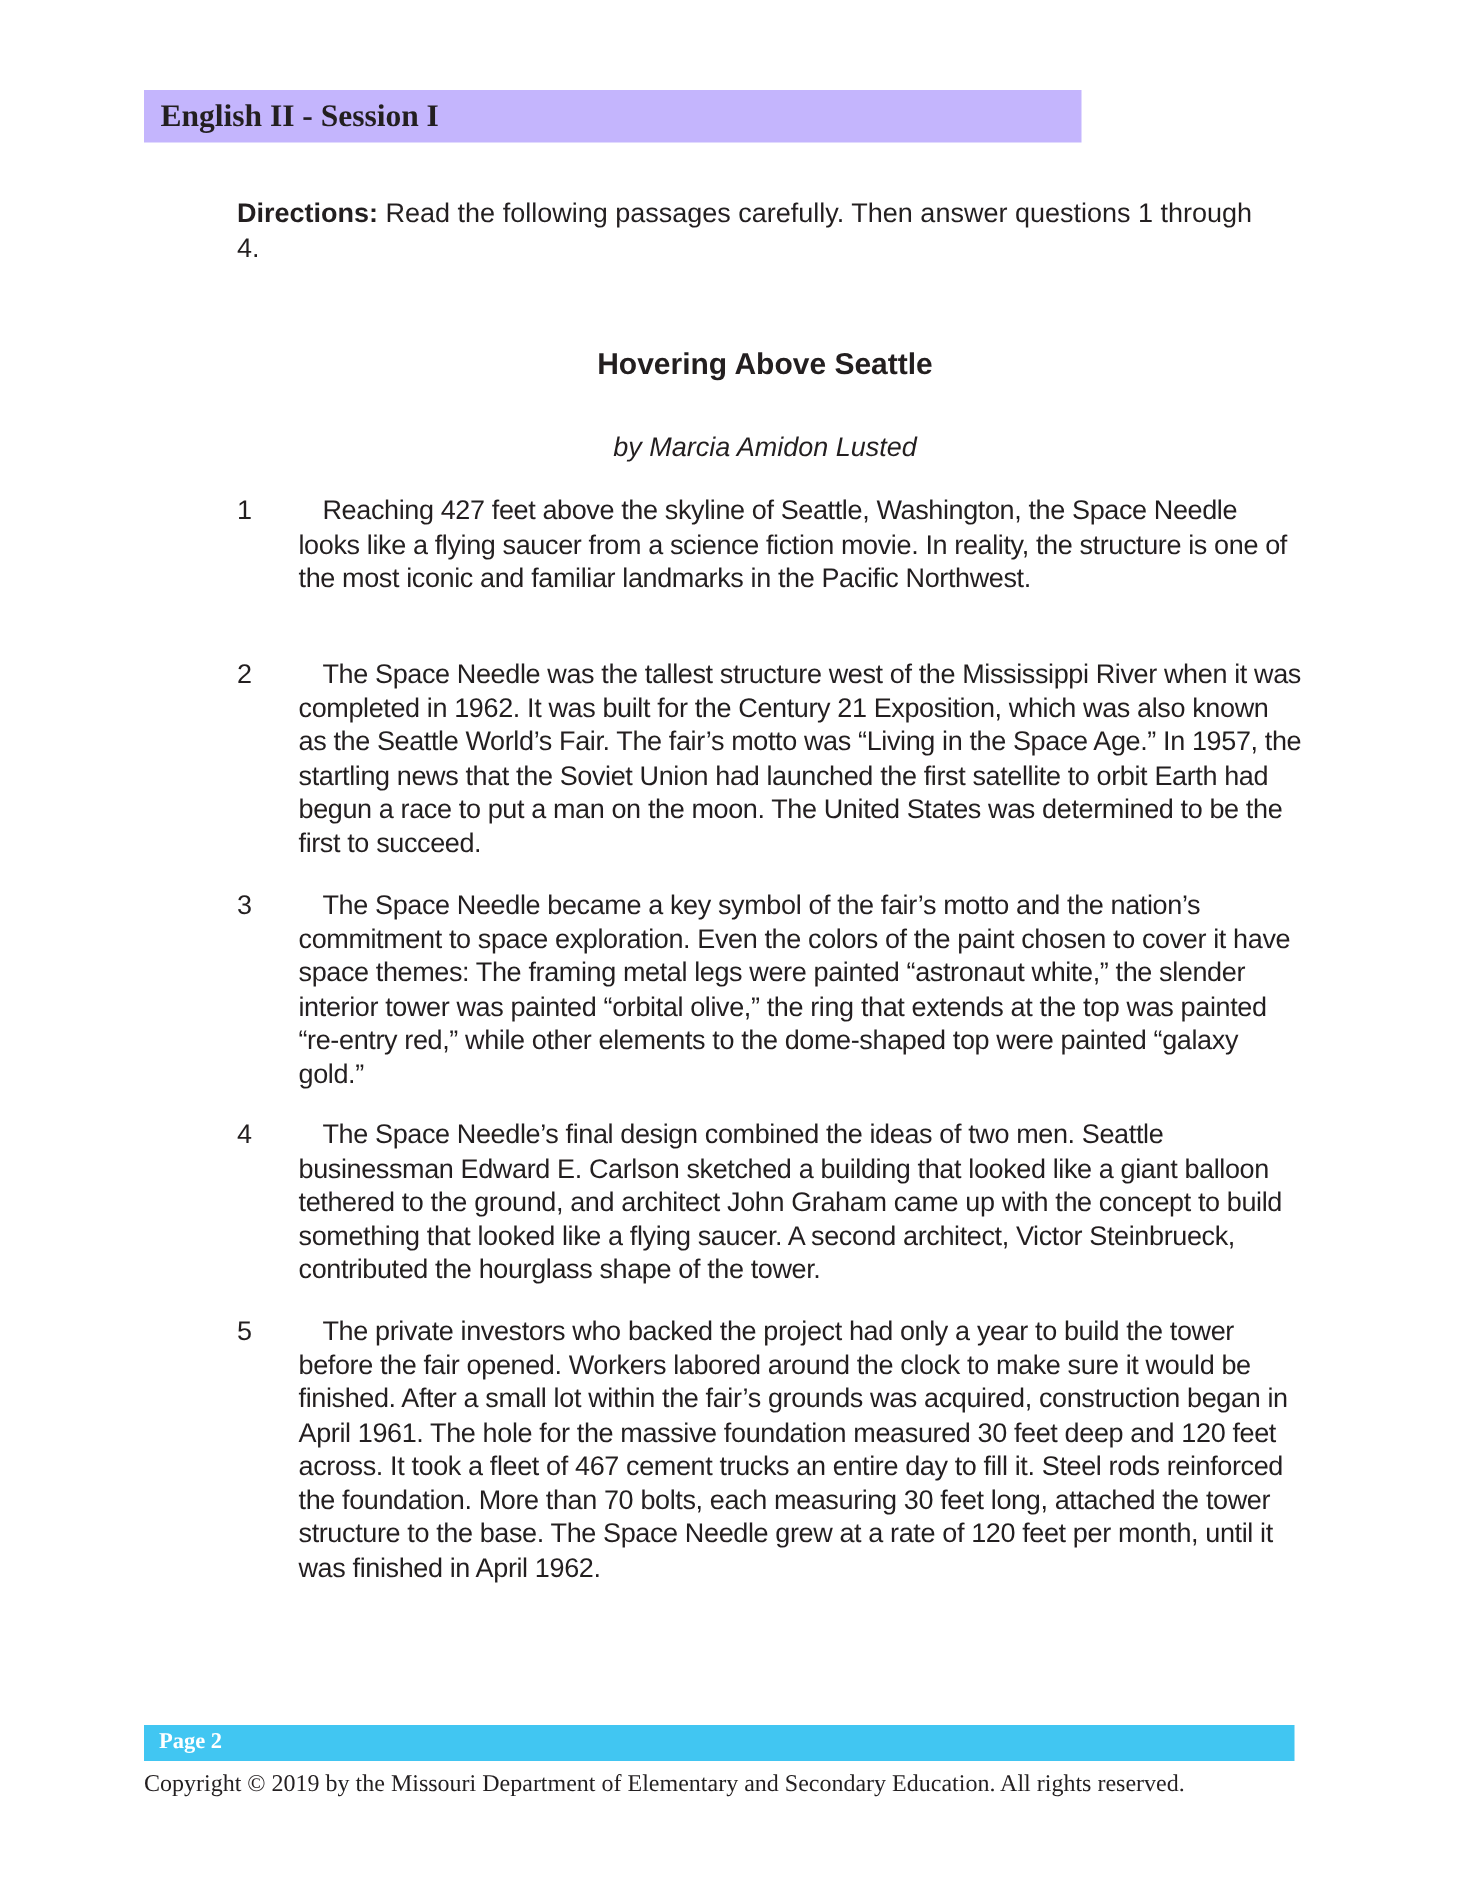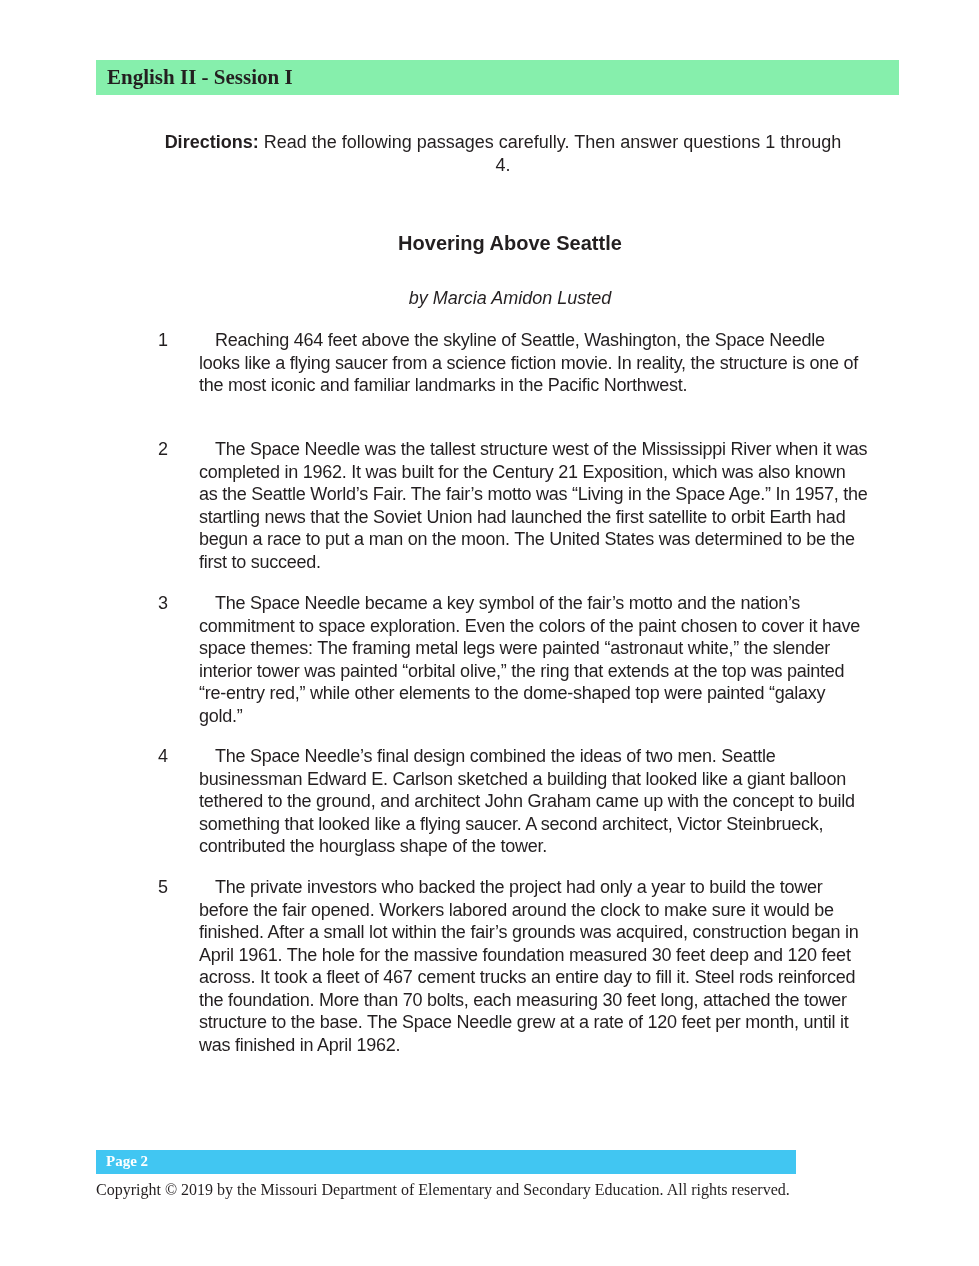--- a/index.html
+++ b/index.html
@@ -11,44 +11,43 @@
       width: 979px;
       height: 1266px;
       position: relative;
       overflow: hidden;
       color: #231f20;
     }
     .header-band {
       position: absolute;
       left: 96px;
       top: 60px;
-      width: 803px;
+      width: 625px;
       height: 35px;
-      background: #86efac;
+      background: #c4b5fd;
     }
     .header-title {
       position: absolute;
       left: 11px;
       top: 5px;
       font-family: "Liberation Serif", serif;
       font-weight: bold;
       font-size: 21px;
       color: #231f20;
       white-space: nowrap;
     }
     .directions {
       position: absolute;
       left: 158px;
       top: 131px;
       width: 690px;
       font-family: "Liberation Sans", sans-serif;
       font-size: 18px;
       line-height: 22.5px;
       color: #231f20;
-      text-align: center;
     }
     .directions b {
       font-weight: bold;
     }
     .passage-title {
       position: absolute;
       left: 0;
       top: 232px;
       width: 1020px;
       text-align: center;
@@ -85,21 +84,21 @@
     }
     .para-text {
       margin-left: 41px;
       text-indent: 16px;
       letter-spacing: -0.25px;
     }
     .footer-band {
       position: absolute;
       left: 96px;
       top: 1150px;
-      width: 700px;
+      width: 767px;
       height: 24px;
       background: #41c6f2;
     }
     .footer-page {
       position: absolute;
       left: 10px;
       top: 3px;
       font-family: "Liberation Serif", serif;
       font-weight: bold;
       font-size: 15px;
@@ -125,21 +124,21 @@
 
 <div class="directions">
   <b>Directions:</b><span> Read the following passages carefully. Then answer questions 1 through 4.</span>
 </div>
 
 <div class="passage-title">Hovering Above Seattle</div>
 <div class="byline">by Marcia Amidon Lusted</div>
 
 <div class="para" style="top:329px;">
   <span class="para-num">1</span>
-  <div class="para-text">Reaching 464 feet above the skyline of Seattle, Washington, the Space Needle looks like a flying saucer from a science fiction movie. In reality, the structure is one of the most iconic and familiar landmarks in the Pacific Northwest.</div>
+  <div class="para-text">Reaching 427 feet above the skyline of Seattle, Washington, the Space Needle looks like a flying saucer from a science fiction movie. In reality, the structure is one of the most iconic and familiar landmarks in the Pacific Northwest.</div>
 </div>
 
 <div class="para" style="top:438px;">
   <span class="para-num">2</span>
   <div class="para-text">The Space Needle was the tallest structure west of the Mississippi River when it was completed in 1962. It was built for the Century 21 Exposition, which was also known as the Seattle World’s Fair. The fair’s motto was “Living in the Space Age.” In 1957, the startling news that the Soviet Union had launched the first satellite to orbit Earth had begun a race to put a man on the moon. The United States was determined to be the first to succeed.</div>
 </div>
 
 <div class="para" style="top:592px;">
   <span class="para-num">3</span>
   <div class="para-text">The Space Needle became a key symbol of the fair’s motto and the nation’s commitment to space exploration. Even the colors of the paint chosen to cover it have space themes: The framing metal legs were painted “astronaut white,” the slender interior tower was painted “orbital olive,” the ring that extends at the top was painted “re-entry red,” while other elements to the dome-shaped top were painted “galaxy gold.”</div>

